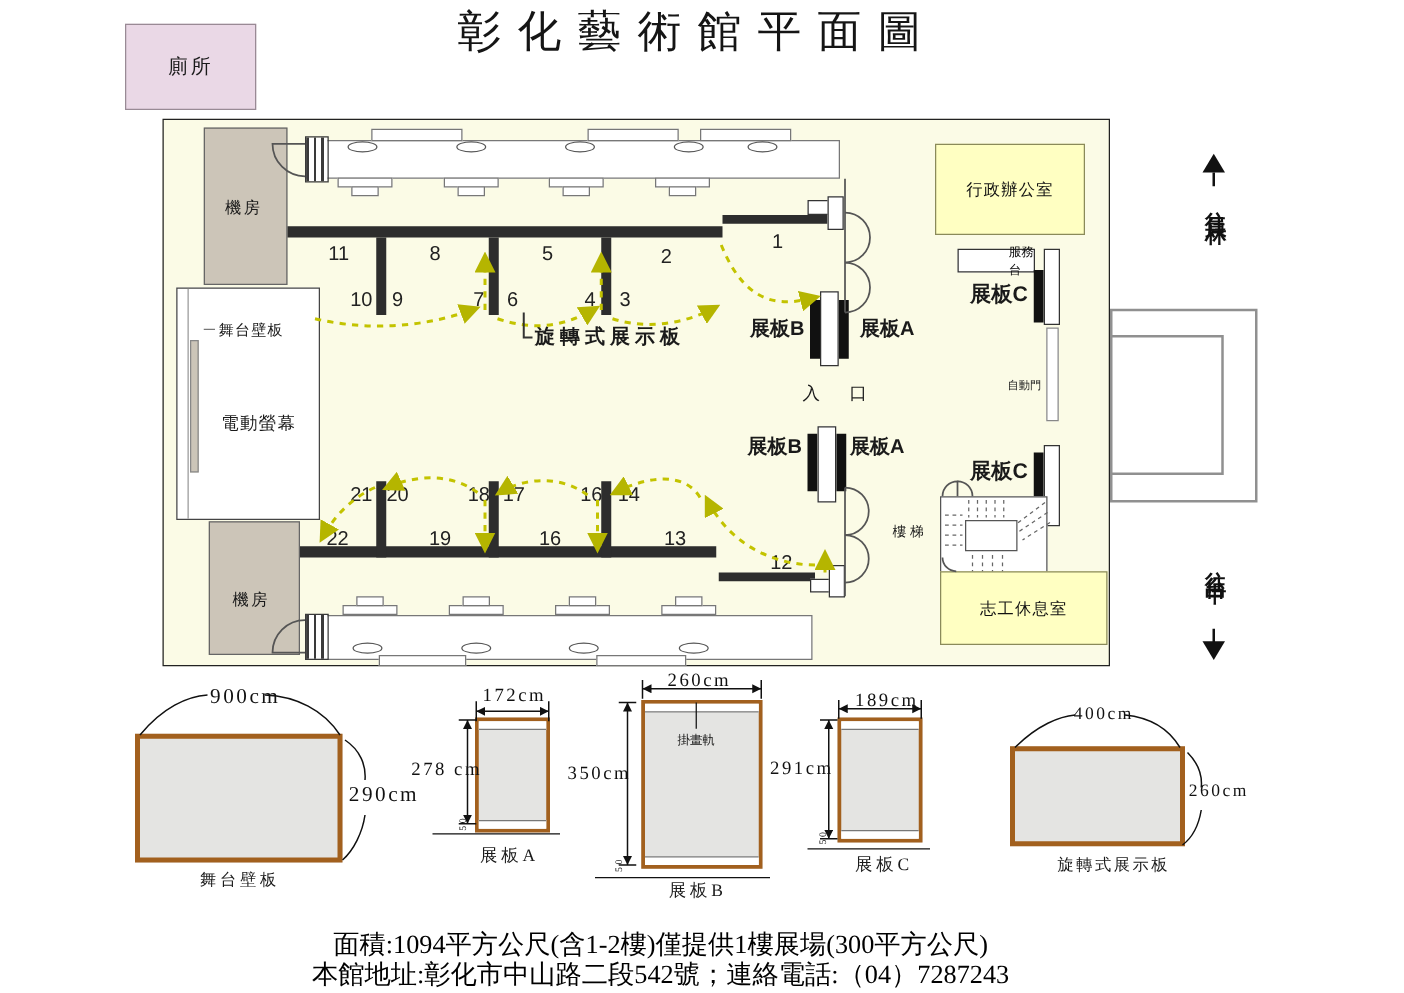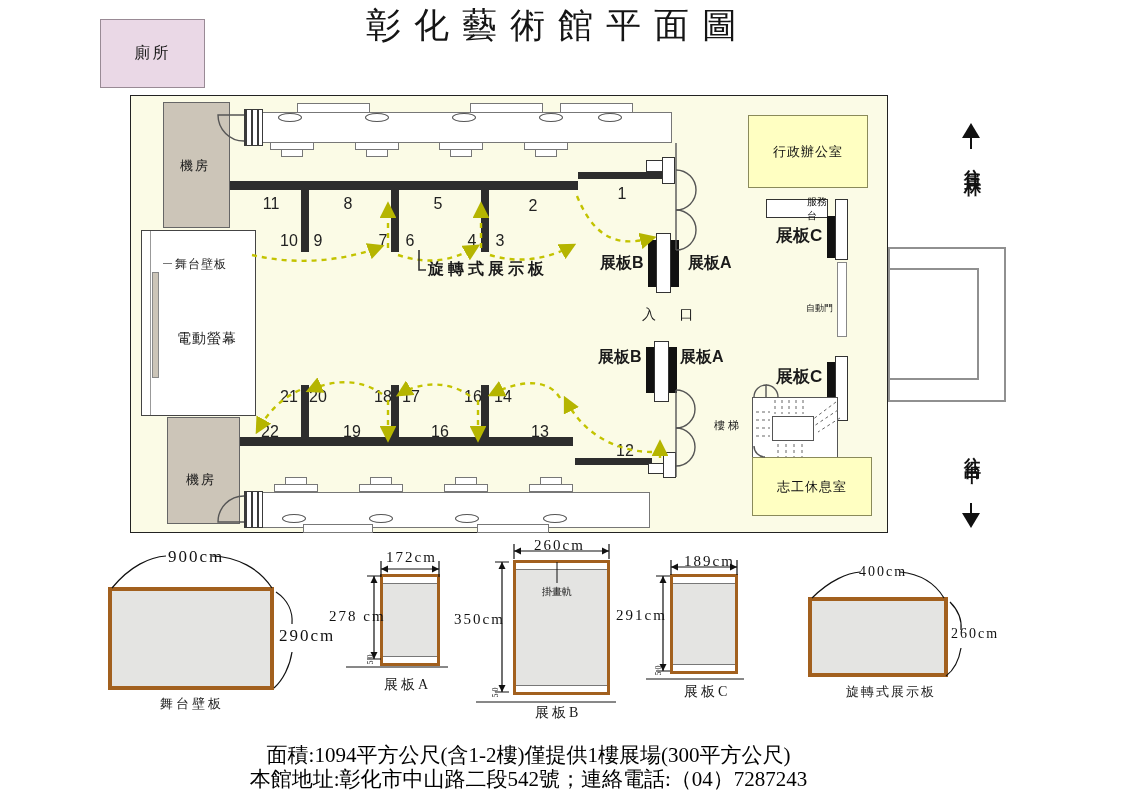--- a/index.html
+++ b/index.html
@@ -141,21 +141,21 @@
   <div class="lbl" style="left:806px;top:302px;font-size:9px;">自動門</div>
 
   <div class="blackbar" style="left:827px;top:362px;width:8px;height:37px;"></div>
   <div class="whitebar" style="left:835px;top:356px;width:13px;height:65px;"></div>
   <div class="lbl bold-lab" style="left:776px;top:365px;font-size:17px;">展板C</div>
 
   <div class="roombox" style="left:752px;top:397px;width:86px;height:62px;background:#fff;border:1.5px solid #555;"></div>
   <div class="roombox" style="left:772px;top:416px;width:42px;height:25px;background:#fff;border:1px solid #555;"></div>
   <div class="lbl" style="left:714px;top:418px;font-size:11px;letter-spacing:3px;">樓梯</div>
 
-  <div class="roombox" style="left:752px;top:457px;width:120px;height:59px;background:#FFFFC2;border:1px solid #8a8a5a;
+  <div class="roombox" style="left:752px;top:457px;width:134px;height:59px;background:#FFFFC2;border:1px solid #8a8a5a;
               display:flex;align-items:center;justify-content:center;">
     <span style="font-size:13px;letter-spacing:1px;">志工休息室</span>
   </div>
 
   <div class="lbl bold-lab" style="left:428px;top:259px;font-size:16px;letter-spacing:4px;">旋轉式展示板</div>
 
   <span class="num" style="left:622px;top:194px;">1</span>
   <span class="num" style="left:533px;top:206px;">2</span>
   <span class="num" style="left:500px;top:241px;">3</span>
   <span class="num" style="left:472px;top:241px;">4</span>

